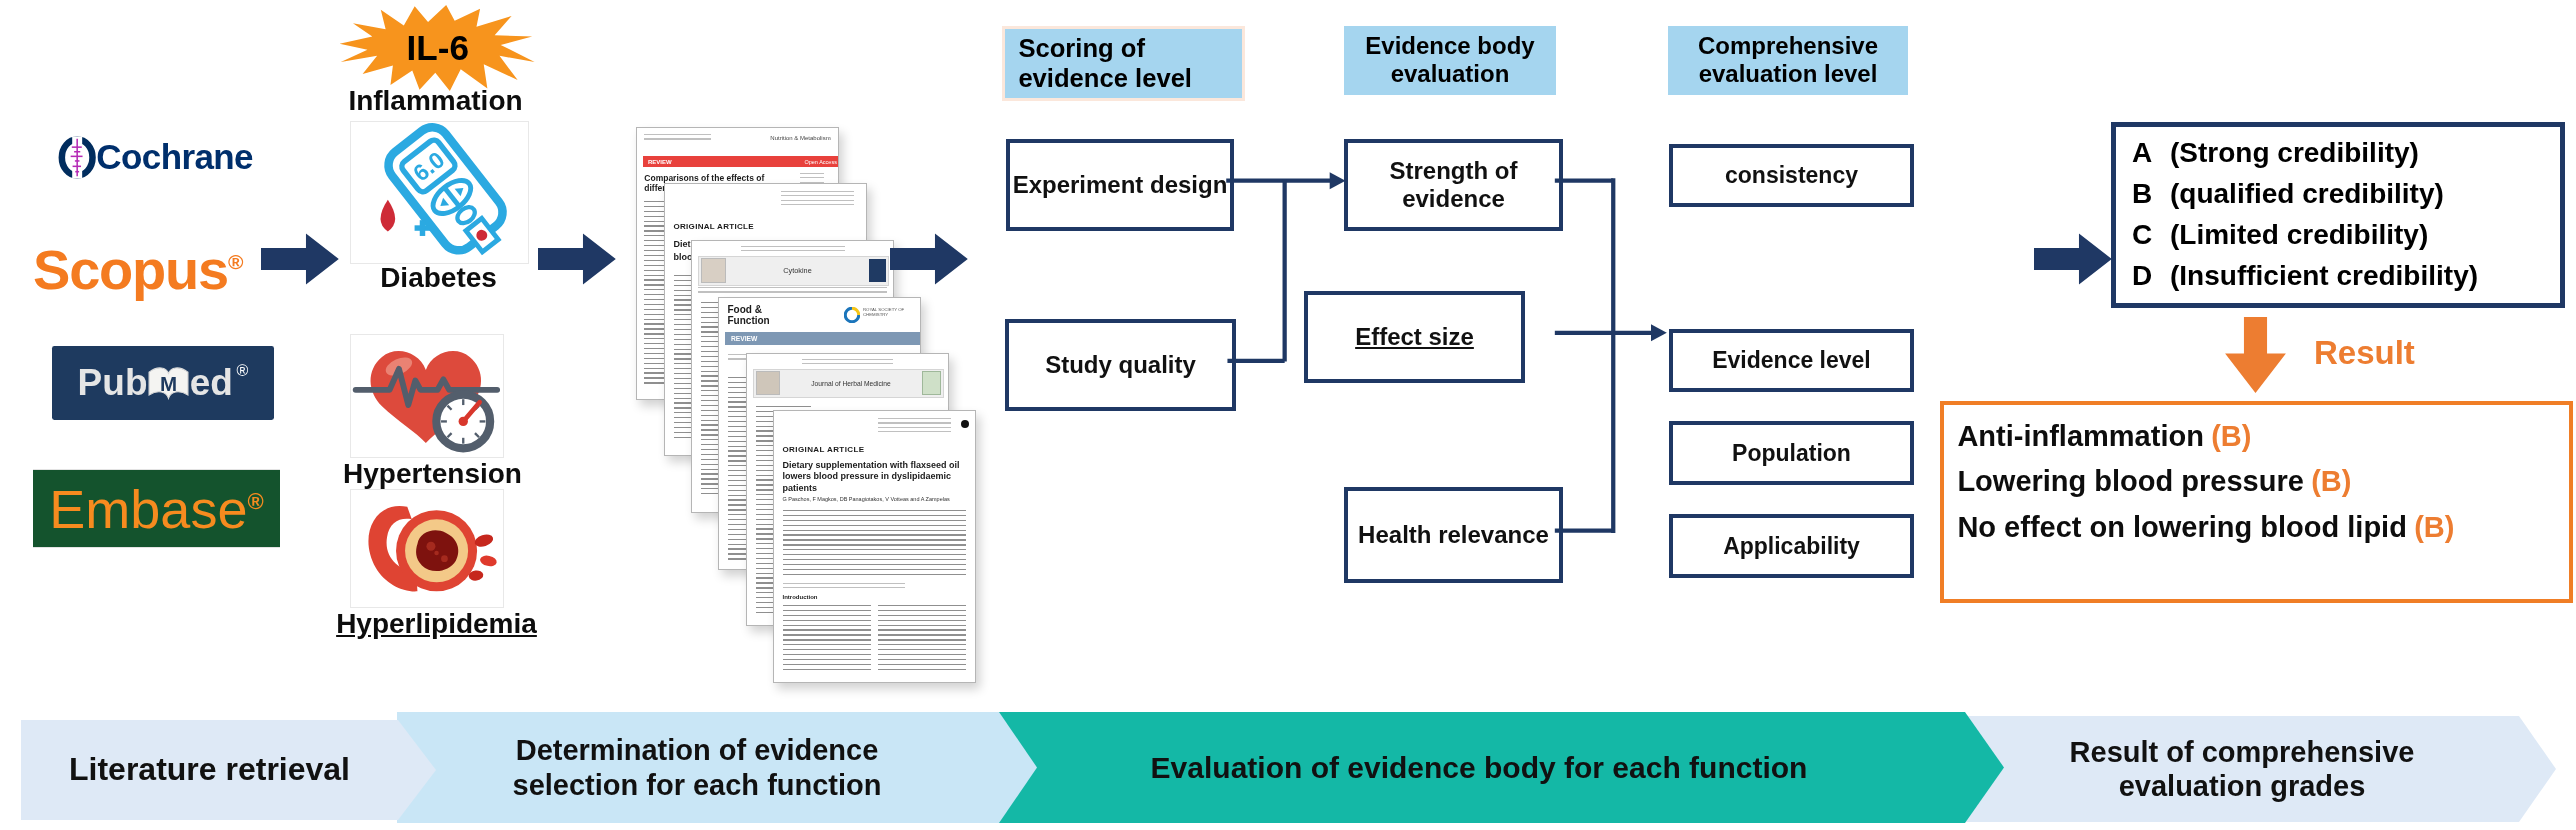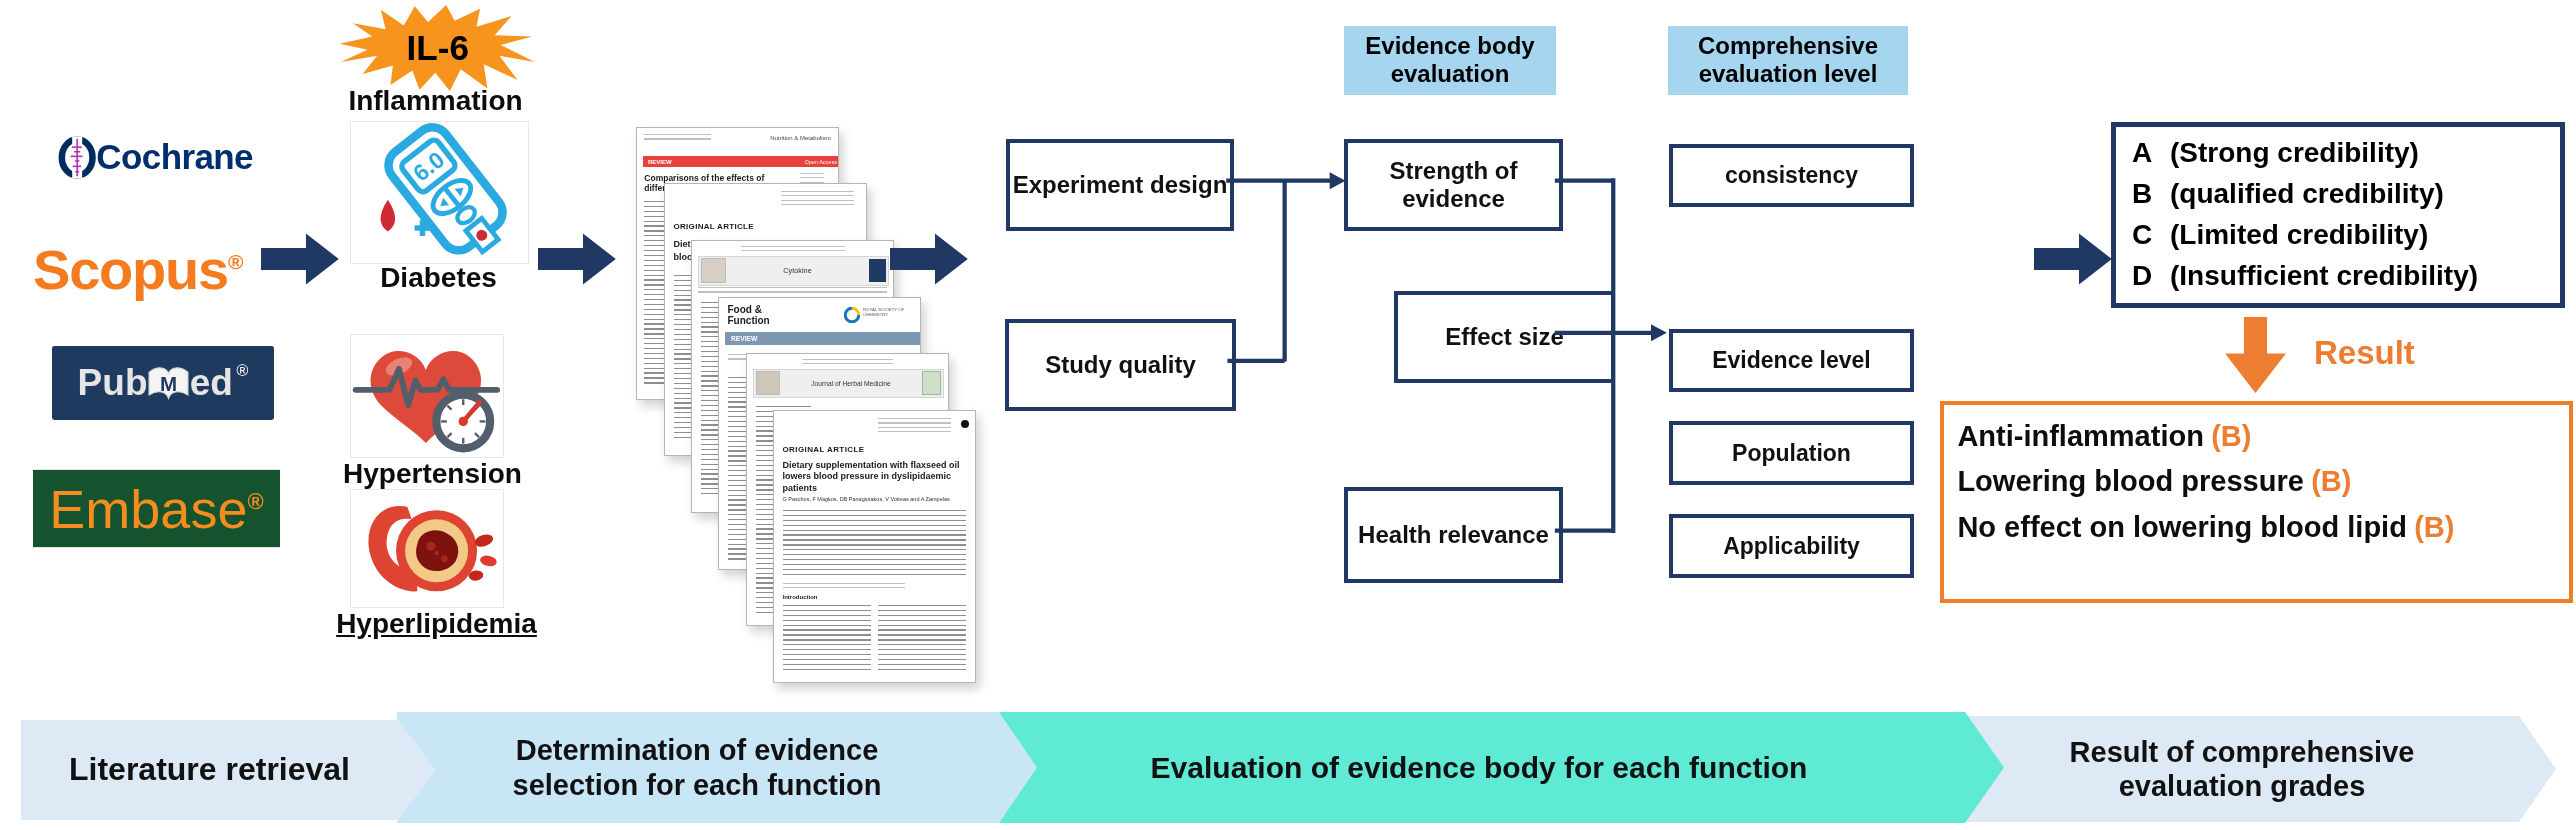--- a/index.html
+++ b/index.html
@@ -48,21 +48,21 @@
   .result-row .g{color:#ED7D31;margin-left:7.3px;}
   
   .chev{position:absolute;display:flex;align-items:center;justify-content:center;}
   .chev .lbl{font-weight:bold;color:#111;text-align:center;white-space:pre-line;line-height:1.18;}
   .s1{left:21px;top:720px;width:415px;height:100px;background:#DEE9F6;z-index:6;
       clip-path:polygon(0 0,calc(100% - 38px) 0,100% 50%,calc(100% - 38px) 100%,0 100%);}
   .s1 .lbl{font-size:32px;padding-right:38px;}
   .s2{left:397px;top:712px;width:640px;height:111px;background:#C9E6F6;z-index:5;
       clip-path:polygon(0 0,calc(100% - 38px) 0,100% 50%,calc(100% - 38px) 100%,0 100%);}
   .s2 .lbl{font-size:29px;padding-right:40px;}
-  .s3{left:997px;top:712px;width:1007px;height:111px;background:#5eead4;z-index:4;
+  .s3{left:997px;top:712px;width:1007px;height:111px;background:#14b8a6;z-index:4;
       clip-path:polygon(0 0,calc(100% - 39px) 0,100% 50%,calc(100% - 39px) 100%,0 100%);}
   .s3 .lbl{font-size:30px;padding-right:43px;}
   .s4{left:1965px;top:716px;width:591px;height:106px;background:#DEE9F6;z-index:3;
       clip-path:polygon(0 0,calc(100% - 37px) 0,100% 50%,calc(100% - 37px) 100%,0 100%);}
   .s4 .lbl{font-size:29px;padding-right:37px;}
 </style>
 </head>
 <body>
 
 <div class="canvas">
@@ -247,26 +247,27 @@
   <svg class="abs" style="left:538px;top:231px;" width="79" height="56" viewBox="0 0 130 92">
       <polygon fill="#1F3864" points="0,28 74,28 74,4 128,46 74,88 74,64 0,64"></polygon>
     </svg>
   <svg class="abs" style="left:890px;top:231px;" width="79" height="56" viewBox="0 0 130 92">
       <polygon fill="#1F3864" points="0,28 74,28 74,4 128,46 74,88 74,64 0,64"></polygon>
     </svg>
   <svg class="abs" style="left:2034px;top:231px;" width="79" height="56" viewBox="0 0 130 92">
       <polygon fill="#1F3864" points="0,28 74,28 74,4 128,46 74,88 74,64 0,64"></polygon>
     </svg>
 
+  <div class="hdr peach" style="left:1002px;top:25.6px;width:224px;height:69px;padding-left:13.4px;">Scoring of evidence level</div>
   <div class="nbox" style="left:1006px;top:139px;width:220px;height:84px;">Experiment design</div>
   <div class="nbox" style="left:1005px;top:319px;width:223px;height:84px;">Study quality</div>
 
   <div class="hdr" style="left:1344px;top:25.6px;width:212px;height:69px;justify-content:center;text-align:center;font-size:24px;">Evidence body evaluation</div>
   <div class="nbox" style="left:1344px;top:139px;width:211px;height:84px;">Strength of evidence</div>
-  <div class="nbox" style="left:1394px;top:291px;width:213px;height:84px;">Effect size</div>
+  <div class="nbox" style="left:1304px;top:291px;width:213px;height:84px;text-decoration:underline;">Effect size</div>
   <div class="nbox" style="left:1344px;top:487px;width:211px;height:88px;">Health relevance</div>
 
   <div class="hdr" style="left:1668px;top:25.6px;width:240px;height:69px;justify-content:center;text-align:center;font-size:24px;">Comprehensive evaluation level</div>
   <div class="nbox" style="left:1669px;top:144px;width:237px;height:55px;font-size:23px;">consistency</div>
   <div class="nbox" style="left:1669px;top:329px;width:237px;height:55px;font-size:23px;">Evidence level</div>
   <div class="nbox" style="left:1669px;top:421px;width:237px;height:56px;font-size:23px;">Population</div>
   <div class="nbox" style="left:1669px;top:514px;width:237px;height:56px;font-size:23px;">Applicability</div>
 
   <svg class="abs" style="left:0;top:0;pointer-events:none;" width="2576" height="830" viewBox="0 0 4231 1364">
     <g stroke="#1F3864" stroke-width="7" fill="none">

